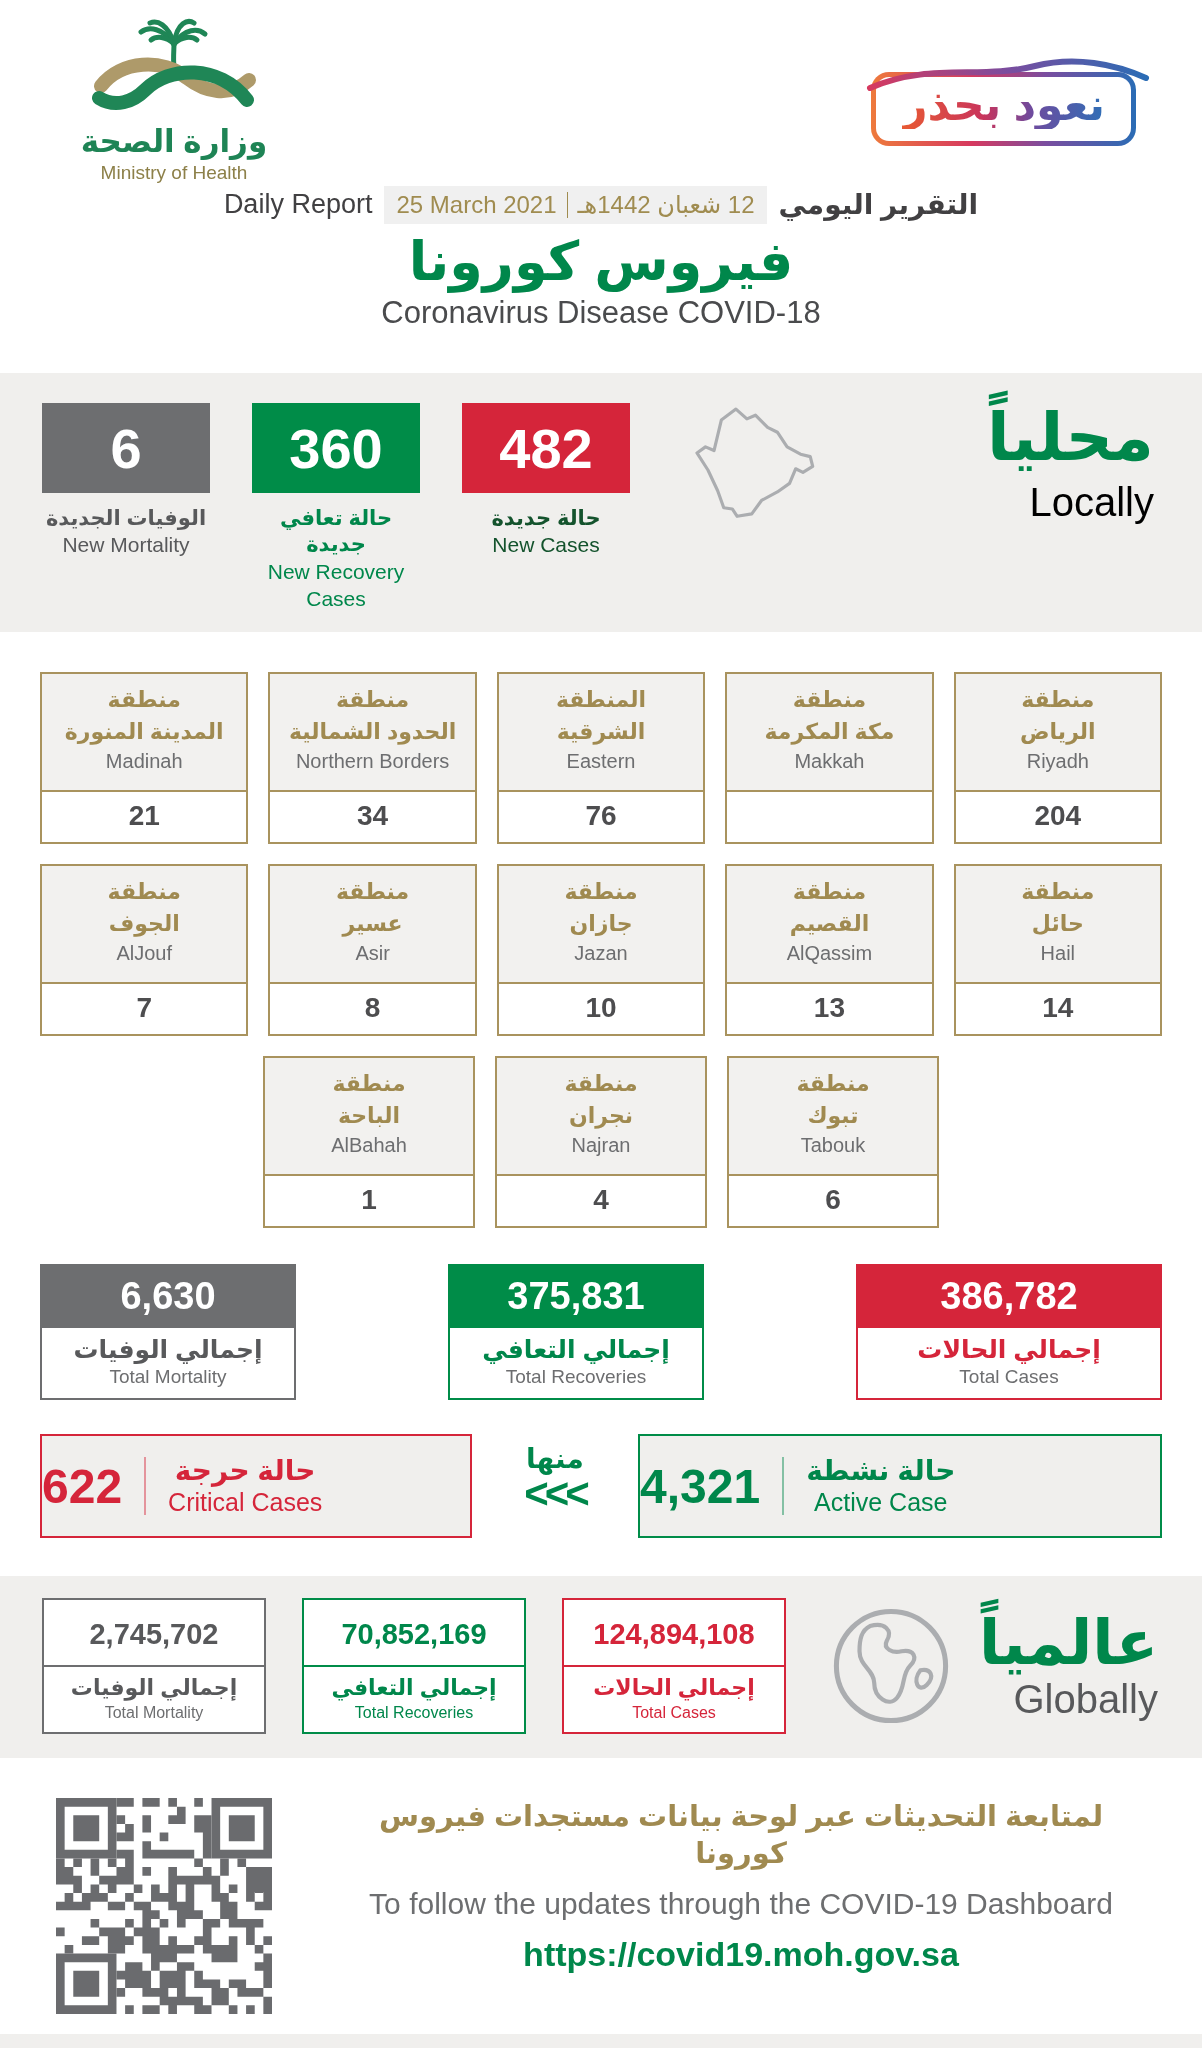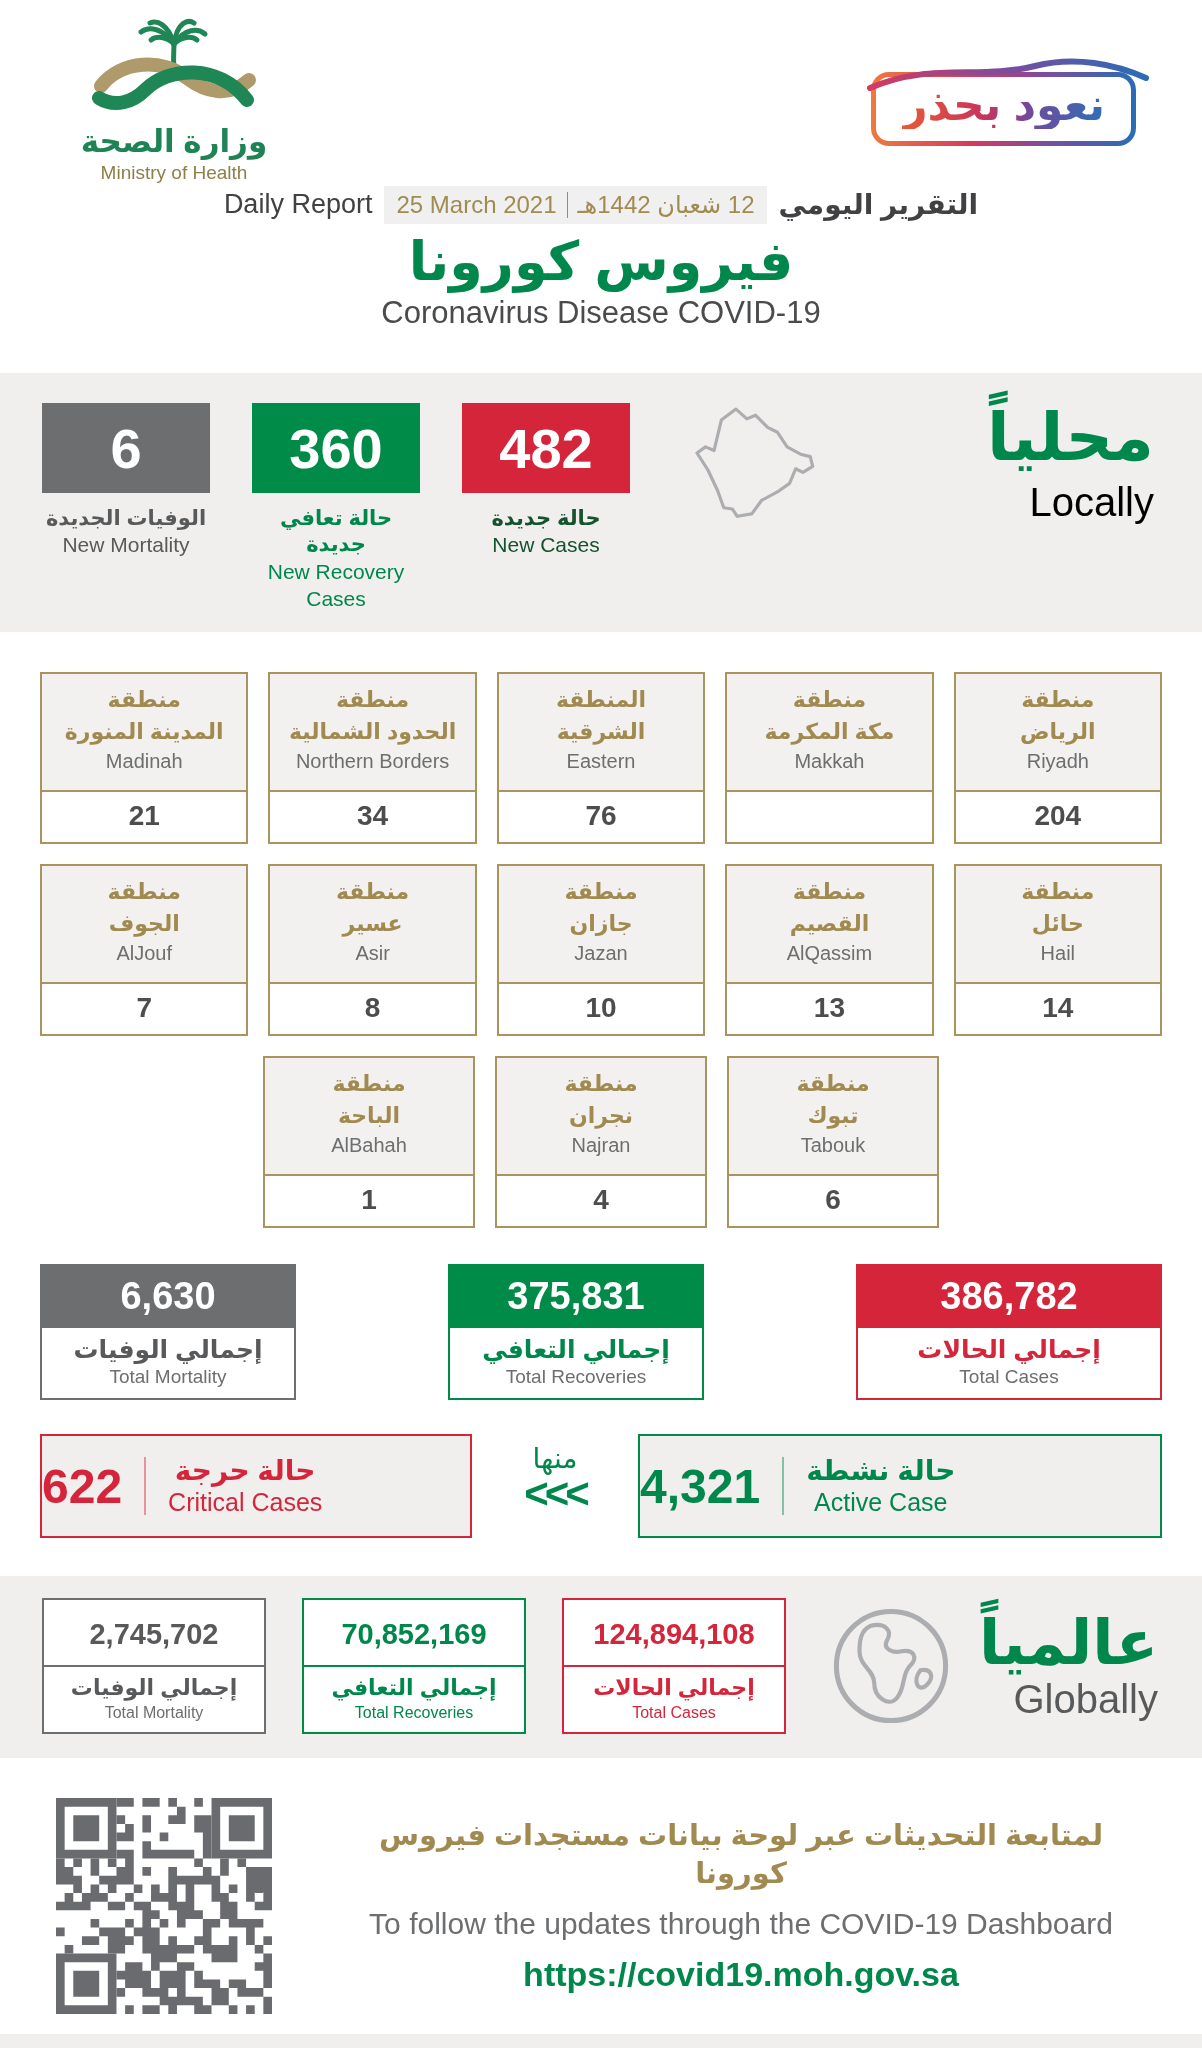--- a/index.html
+++ b/index.html
@@ -66,39 +66,39 @@
   .breakdown{margin-top:34px;padding:0 40px;display:flex;align-items:center;justify-content:space-between;}
   .bk-box{height:100px;background:#F0EFED;border:2px solid;display:flex;align-items:center;justify-content:flex-start;gap:22px;}
   .bk-crit{width:428px;border-color:#D5253A;color:#D5253A;}
   .bk-act{width:520px;border-color:#008C48;color:#00874B;}
   .bk-num{font-size:48px;font-weight:bold;}
   .bk-div{width:2px;height:58px;background:currentColor;opacity:.45;}
   .bk-labs{text-align:center;}
   .bk-ar{font-size:28px;font-weight:bold;line-height:1.15;}
   .bk-en{font-size:25px;line-height:1.2;}
   .bk-mid{text-align:center;color:#00874B;margin-top:-18px;}
-  .mid-ar{font-size:28px;font-weight:normal;}
+  .mid-ar{font-size:28px;font-weight:bold;}
   .chev{font-size:42px;font-weight:bold;letter-spacing:-4px;line-height:.9;}
 
   
   .globally{margin-top:38px;padding:22px 42px 24px;display:flex;align-items:center;}
   .gstat{background:#fff;border:2px solid;width:220px;text-align:center;margin-right:36px;flex:none;}
   .gnum{font-size:29px;font-weight:bold;padding:18px 2px 14px;border-bottom:2px solid;}
   .glab-ar{font-size:22px;font-weight:bold;margin-top:8px;line-height:1.2;}
   .glab-en{font-size:16px;padding-bottom:10px;margin-top:2px;}
   .g-mort{border-color:#6D6E70;} .g-mort .gnum{color:#58595B;border-color:#6D6E70;} .g-mort .glab-ar{color:#58595B;} .g-mort .glab-en{color:#6D6E70;}
   .g-recov{border-color:#008C48;} .g-recov .gnum{color:#00874B;border-color:#008C48;} .g-recov .glab-ar,.g-recov .glab-en{color:#00874B;}
   .g-cases{border-color:#D5253A;} .g-cases .gnum{color:#D5253A;border-color:#D5253A;} .g-cases .glab-ar,.g-cases .glab-en{color:#D5253A;}
   .globe-svg{margin:0 8px 0 6px;flex:none;}
   .glob-head{margin-left:auto;text-align:right;padding-right:2px;}
   .glob-ar{font-size:62px;font-weight:bold;color:#00874B;line-height:1.05;}
   .glob-en{font-size:40px;color:#58595B;margin-top:2px;}
 
   
-  .dash{margin-top:22px;padding:18px 56px 0;display:flex;align-items:center;gap:64px;}
+  .dash{margin-top:22px;padding:18px 56px 0;display:flex;gap:64px;}
   .qr{flex:none;}
   .dash-text{flex:1;text-align:center;}
   .dash-ar{color:#A08A50;font-weight:bold;font-size:29px;line-height:1.3;}
   .dash-en{color:#6D6E70;font-size:30px;margin-top:14px;}
   .dash-url{color:#00874B;font-weight:bold;font-size:34px;margin-top:14px;}
 
   
   .callband{margin-top:20px;background:#F0EFED;text-align:center;padding:16px 0 18px;}
 </style>
 </head>
@@ -153,21 +153,21 @@
     <span class="rl-en">Daily Report</span>
     <span class="date-chip">
       <span>25 March 2021</span>
       <span class="chip-sep"></span>
       <span dir="rtl">12 شعبان 1442هـ</span>
     </span>
     <span class="rl-ar" dir="rtl" style="font-weight:bold;font-size:28px">التقرير اليومي</span>
   </div>
 
   <div class="title-ar" dir="rtl">فيروس كورونا</div>
-  <div class="title-en">Coronavirus Disease COVID-19</div>
+  <div class="title-en">Coronavirus Disease COVID-18</div>
 
   <div class="strip locally">
     <div class="lstat mort">
       <div class="lnum">6</div>
       <div class="lab-ar" dir="rtl">الوفيات الجديدة</div>
       <div class="lab-en">New Mortality</div>
     </div>
     <div class="lstat recov">
       <div class="lnum">360</div>
       <div class="lab-ar" dir="rtl">حالة تعافي جديدة</div>

